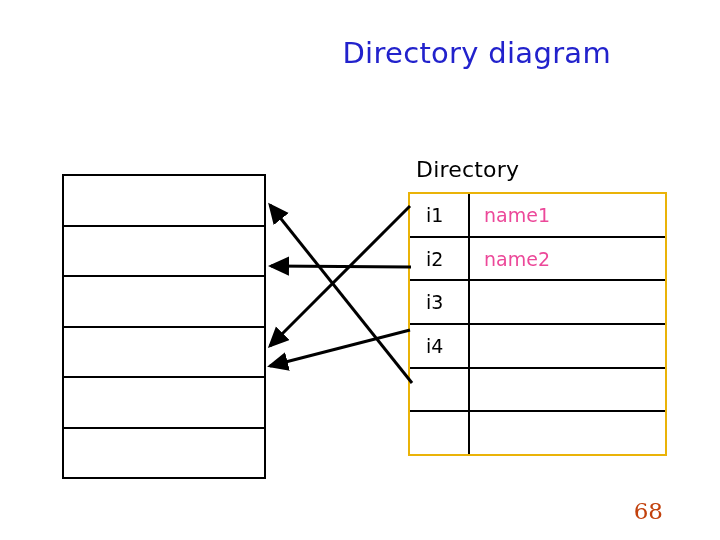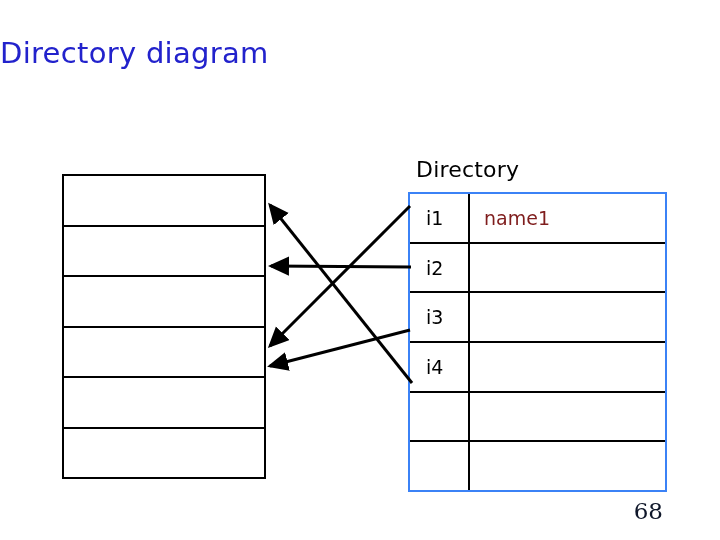--- a/index.html
+++ b/index.html
@@ -18,21 +18,21 @@
     width: 720px;
     height: 540px;
     background: #ffffff;
   }
   
   #slide-title {
     position: absolute;
     left: 0;
     top: 36px;
     width: 611px;
-    text-align: left;
+    text-align: right;
     font-family: "DejaVu Sans", sans-serif;
     font-size: 29px;
     font-weight: 400;
     letter-spacing: 0.3px;
     color: #2222cc;
     white-space: nowrap;
   }
   
   .caption {
     position: absolute;
@@ -70,23 +70,23 @@
   }
   #inode-table .inode-row:last-child {
     border-bottom: none;
   }
   
   #directory-table {
     position: absolute;
     left: 408px;
     top: 192px;
     width: 259px;
-    height: 300px;
-    box-sizing: border-box;
-    border: 2px solid #3b82f6;
+    height: 264px;
+    box-sizing: border-box;
+    border: 2px solid #eab308;
     display: flex;
     flex-direction: column;
   }
   #directory-table .dir-row {
     flex: 1 1 0;
     box-sizing: border-box;
     border-bottom: 2px solid #000000;
     display: flex;
     flex-direction: row;
   }
@@ -105,21 +105,21 @@
     color: #000000;
   }
   .dir-cell-name {
     flex: 1 1 auto;
     box-sizing: border-box;
     display: flex;
     align-items: center;
     padding-left: 14px;
     font-family: "DejaVu Sans", sans-serif;
     font-size: 19px;
-    color: #7f1d1d;
+    color: #ec4899;
     text-align: center;
   }
   .dir-row.emphasis .dir-cell-name {
     padding-left: 22px;
     font-size: 20px;
   }
   
   #arrow-layer {
     position: absolute;
     left: 0;
@@ -128,21 +128,21 @@
     height: 540px;
     pointer-events: none;
   }
   
   #page-number {
     position: absolute;
     right: 57px;
     top: 498px;
     font-family: "DejaVu Serif", serif;
     font-size: 23px;
-    color: #0f172a;
+    color: #c2410c;
   }
 </style>
 </head>
 <body>
 
 <div id="slide">
 
   <div id="slide-title">Directory diagram</div>
 
 
@@ -157,20 +157,21 @@
     <div class="inode-row"></div>
   </div>
 
   <div id="directory-table">
     <div class="dir-row">
       <div class="dir-cell-inode">i1</div>
       <div class="dir-cell-name">name1</div>
     </div>
     <div class="dir-row">
       <div class="dir-cell-inode">i2</div>
+      <div class="dir-cell-name">name2</div>
     </div>
     <div class="dir-row">
       <div class="dir-cell-inode">i3</div>
     </div>
     <div class="dir-row emphasis">
       <div class="dir-cell-inode">i4</div>
     </div>
     <div class="dir-row">
       <div class="dir-cell-inode"></div>
       <div class="dir-cell-name"></div>

